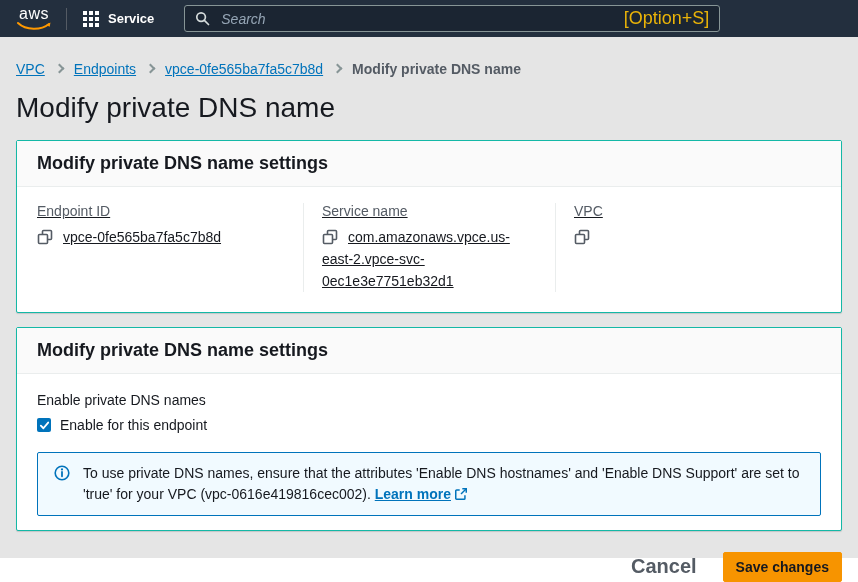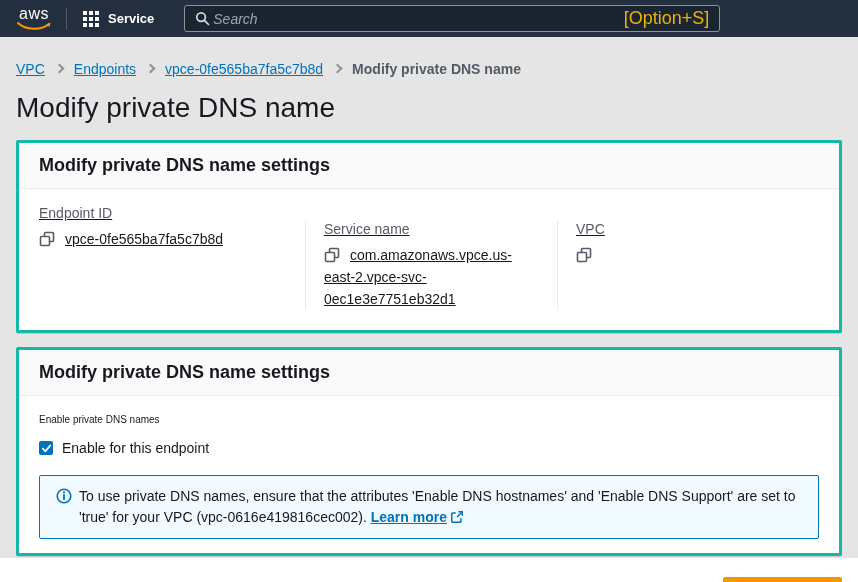--- a/index.html
+++ b/index.html
@@ -30,21 +30,21 @@
     color:#ffffff; font-size:13px; font-weight:bold;
     padding:0 14px; height:100%; cursor:pointer;
   }
   .search-box {
     margin-left:16px; width:536px; height:27px;
     background:#1b2532; border:1px solid #879596; border-radius:3px;
     display:flex; align-items:center; padding:0 10px;
   }
   .search-box .search-input {
     flex:1; background:transparent; border:none; outline:none;
-    color:#d5dbdb; font-size:14px; margin-left:1px;
+    color:#d5dbdb; font-size:14px; margin-left:9px;
     font-family:"Liberation Sans", sans-serif;
   }
   .search-box .search-input::placeholder { color:#95a5b5; font-style:italic; }
   .search-shortcut { color:#eab308; font-size:18px; }
 
   
   .content {
     background:#e5e5e5; height:521px;
     padding:24px 16px 0;
   }
@@ -57,57 +57,57 @@
   .chev {
     width:7px; height:7px; display:inline-block;
     border-top:2px solid #879596; border-right:2px solid #879596;
     transform:rotate(45deg); margin-top:-1px;
   }
 
   .page-title { font-size:28px; font-weight:400; color:#16191f; margin:15px 0 16px; }
 
   
   .card {
-    background:#ffffff; border:3px solid #14b8a6;
+    background:#ffffff; border:1px solid #14b8a6;
     box-shadow:0 1px 1px 0 rgba(0,28,36,.15);
     border-radius:2px;
   }
   .card + .card { margin-top:14px; }
   .card-header {
     background:#fafafa; border-bottom:1px solid #eaeded;
     padding:12px 20px;
   }
   .card-header h2 { margin:0; font-size:18px; font-weight:bold; color:#16191f; }
 
   
   .summary-body {
     display:grid; grid-template-columns:266px 252px 1fr;
     padding:16px 20px 20px;
   }
   .field { padding-right:16px;text-decoration:underline; }
-  .field + .field { border-left:1px solid #eaeded; padding-left:18px;margin-top:16px; }
+  .field + .field { border-left:1px solid #eaeded; padding-left:18px; }
   .field-label { color:#545b64; font-size:14px; margin-bottom:7px; }
   .field-value { font-size:14px; color:#16191f; line-height:22px; }
   .field-value .copy-icon {
     display:inline-block; vertical-align:-3px; margin-right:10px; cursor:pointer;
   }
 
   
   .settings-body { padding:18px 20px 14px; }
-  .setting-label { font-size:10px; color:#16191f; margin-bottom:15px; }
+  .setting-label { font-size:14px; color:#16191f; margin-bottom:9px; }
   .checkbox-row { display:flex; align-items:center; gap:9px; margin-bottom:19px; cursor:pointer; }
   .checkbox {
     width:14px; height:14px; background:#0073bb; border-radius:2px;
     display:flex; align-items:center; justify-content:center; flex:0 0 14px;
   }
   .checkbox-label { font-size:14px; color:#16191f; }
 
   .info-alert {
     border:1px solid #0073bb; background:#f1faff; border-radius:2px;
-    padding:10px 16px; display:flex; gap:7px; align-items:flex-start;
+    padding:10px 16px; display:flex; gap:13px; align-items:flex-start;
     font-size:14px; line-height:21px; color:#16191f;
   }
   .info-alert .info-icon { flex:0 0 16px; margin-top:2px; }
   .info-alert a { color:#0073bb; text-decoration:underline; font-weight:bold; cursor:pointer; }
   .ext-icon { vertical-align:-2px; margin-left:3px; }
 
   
   .actions {
     display:flex; justify-content:flex-end; align-items:center;
     gap:24px; margin-top:20px;

